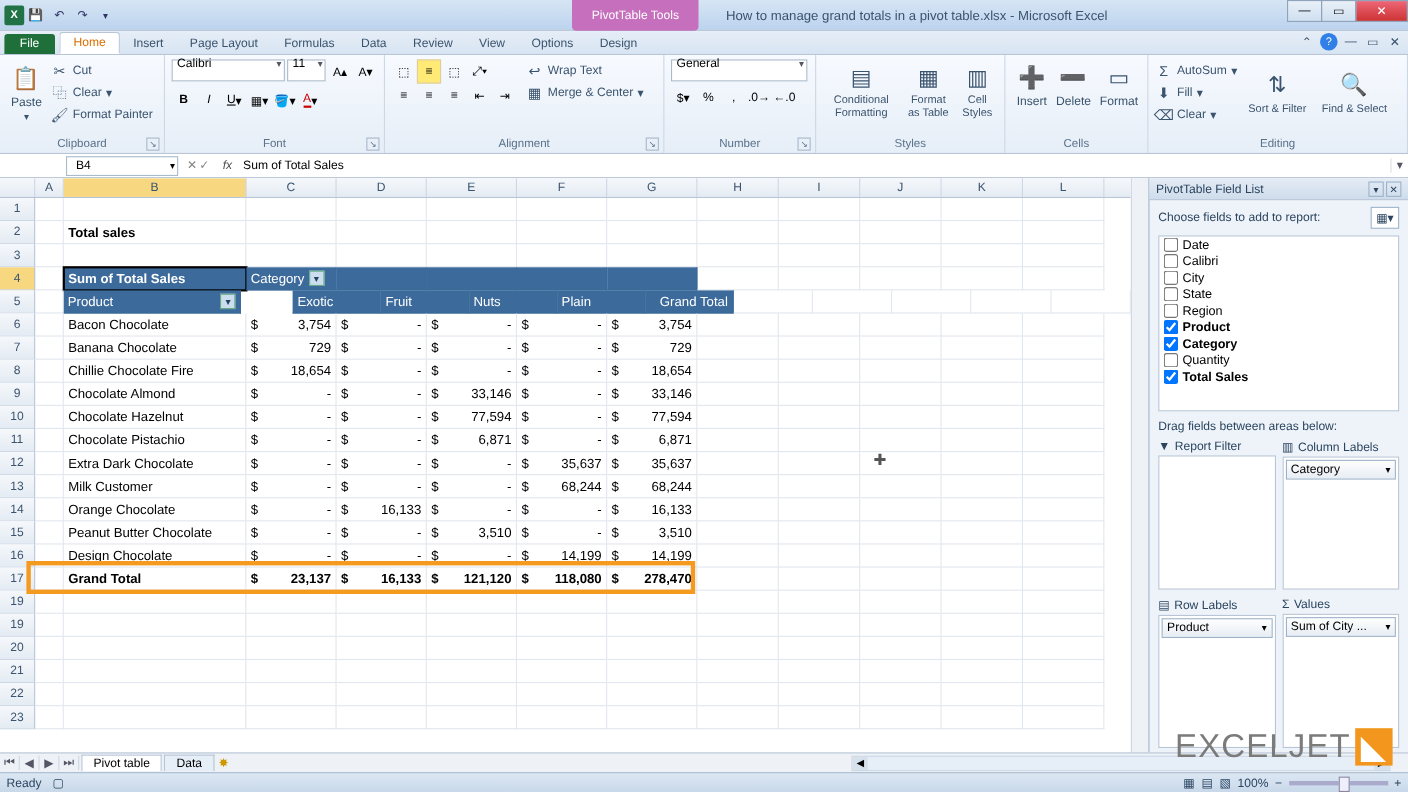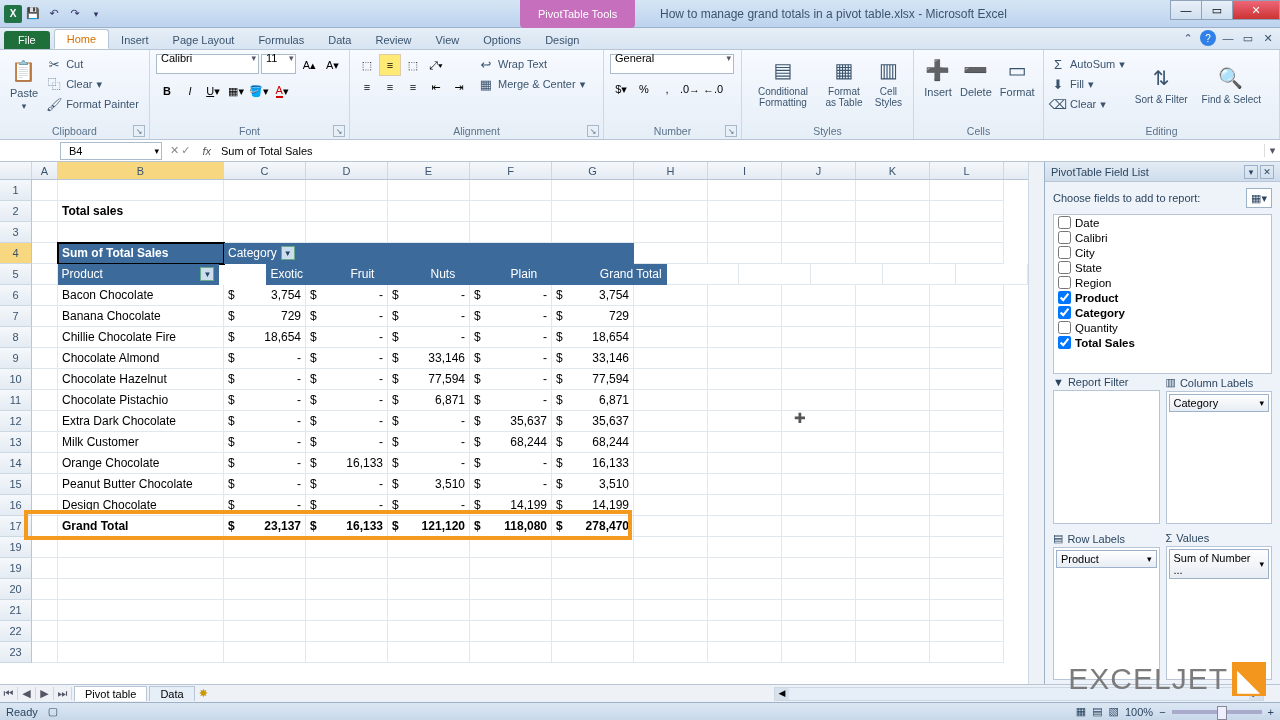--- a/index.html
+++ b/index.html
@@ -913,20 +913,21 @@
         </label>
         <label class="">
           <input type="checkbox" style="">
           <span>Quantity</span>
         </label>
         <label class="checked">
           <input type="checkbox" checked="" style="">
           <span>Total Sales</span>
         </label>
       </div>
+    <div class="fp-drag">Drag fields between areas below:</div>
     <div class="fp-areas">
       <div class="fp-area">
         <div class="ah">
             <span>▼</span>
             <span>Report Filter</span>
           </div>
         <div class="abox"></div>
       </div>
       <div class="fp-area">
         <div class="ah">
@@ -945,21 +946,21 @@
         <div class="abox">
             <div class="fielditem">Product</div>
           </div>
       </div>
       <div class="fp-area">
         <div class="ah">
             <span>Σ</span>
             <span>Values</span>
           </div>
         <div class="abox">
-            <div class="fielditem">Sum of Number ...</div>
+            <div class="fielditem">Sum of City ...</div>
           </div>
       </div>
     </div>
   </div>
 </div>
 
 <div class="sheet-tabs">
   <div class="nav">
     <span>⏮</span>
     <span>◀</span>

